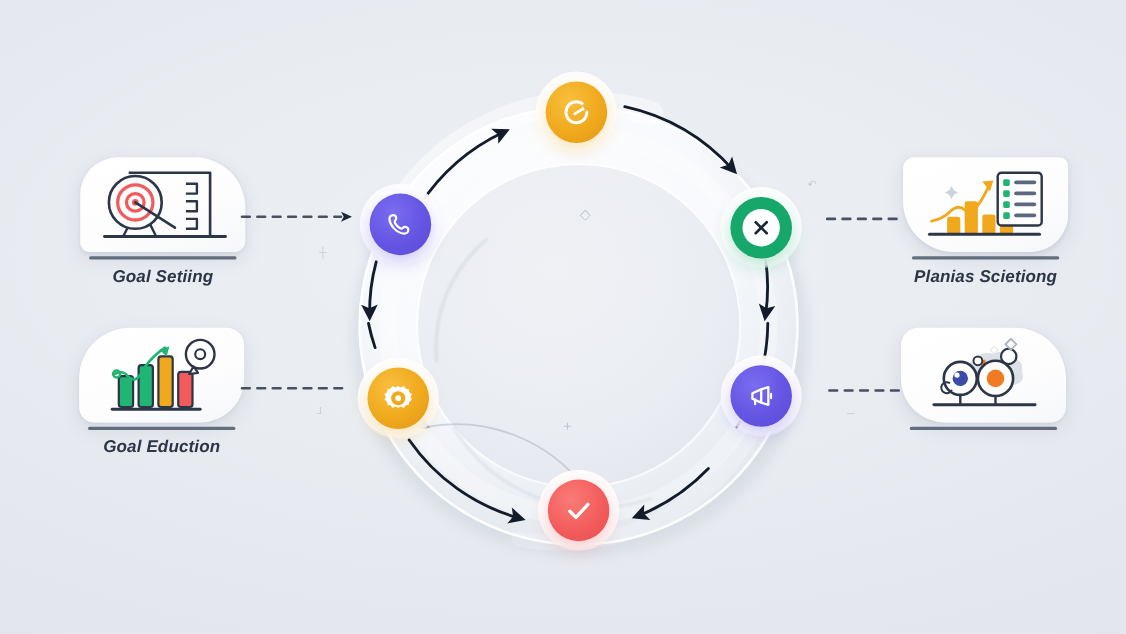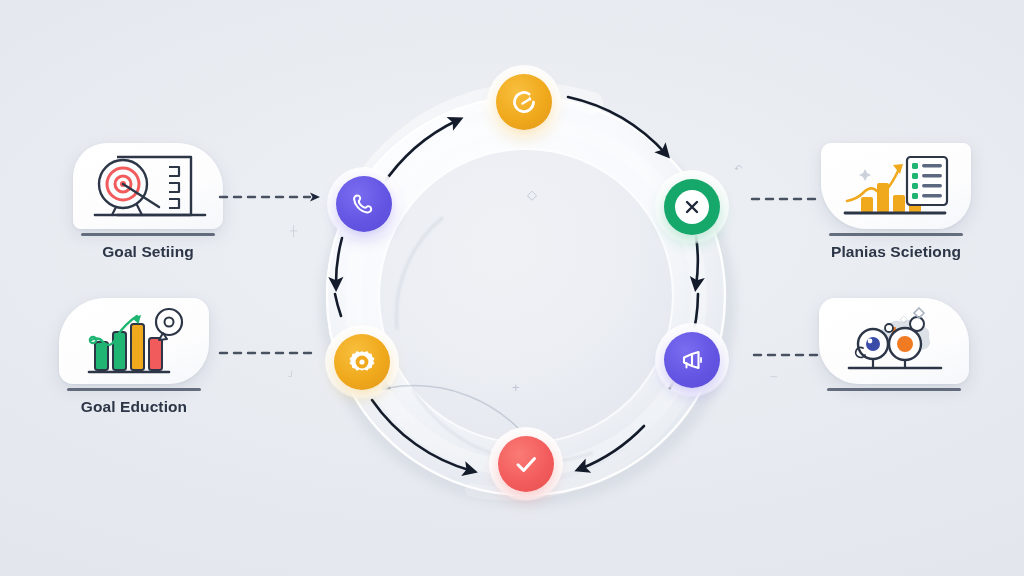--- a/index.html
+++ b/index.html
@@ -18,20 +18,21 @@
     overflow: hidden;
     background:
       radial-gradient(120% 100% at 50% 40%, #eef1f5 0%, #e5e8ee 55%, #dfe3ea 100%);
   }
 
   
   .card-block {
     position: absolute;
     width: 200px;
     text-align: center;
+    font-style: italic;
   }
   .card {
     position: relative;
     width: 150px;
     height: 86px;
     margin: 0 auto;
     background: linear-gradient(160deg, #ffffff 0%, #fdfdfe 60%, #f5f7fa 100%);
     box-shadow: 0 6px 16px rgba(120,135,160,0.18), 0 1px 3px rgba(120,135,160,0.12);
   }
   .card svg { display: block; width: 150px; height: 86px; }
@@ -245,21 +246,21 @@
         <circle cx="50" cy="41" r="16" fill="none" stroke="#f25b5b" stroke-width="3"></circle>
         <circle cx="50" cy="41" r="8" fill="none" stroke="#f25b5b" stroke-width="3"></circle>
         <circle cx="50" cy="41" r="3" fill="#f25b5b"></circle>
 
         <path d="M50 41 L86 64" stroke="#2c3647" stroke-width="2.4" stroke-linecap="round"></path>
       </svg>
     </div>
     <div class="card-label">Goal Setiing</div>
   </div>
 
-  <div class="card-block" style="left:34px; top:298px;">
+  <div class="card-block" style="left:47px; top:298px;">
     <div class="card r-bl">
       <svg viewBox="0 0 150 86">
 
         <rect x="36" y="44" width="13" height="28" rx="2.5" fill="#20b573" stroke="#2c3647" stroke-width="2"></rect>
         <rect x="54" y="34" width="13" height="38" rx="2.5" fill="#20b573" stroke="#2c3647" stroke-width="2"></rect>
         <rect x="72" y="26" width="13" height="46" rx="2.5" fill="#f0a91c" stroke="#2c3647" stroke-width="2"></rect>
         <rect x="90" y="40" width="13" height="32" rx="2.5" fill="#f25b5b" stroke="#2c3647" stroke-width="2"></rect>
 
         <path d="M30 74 H110" stroke="#2c3647" stroke-width="2.6" stroke-linecap="round"></path>
 

